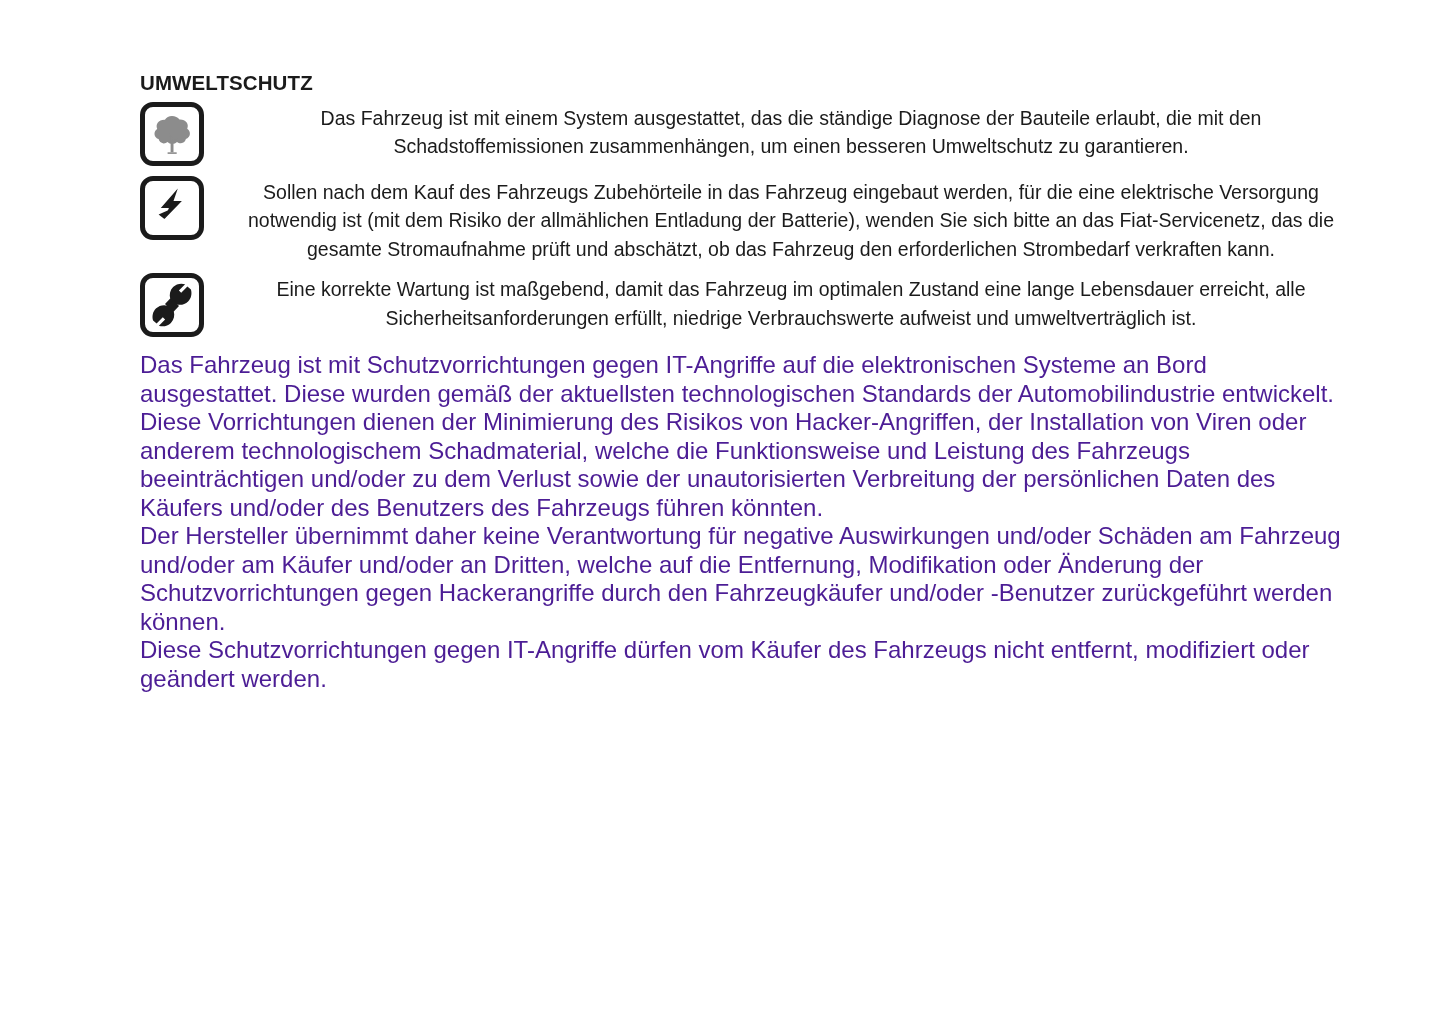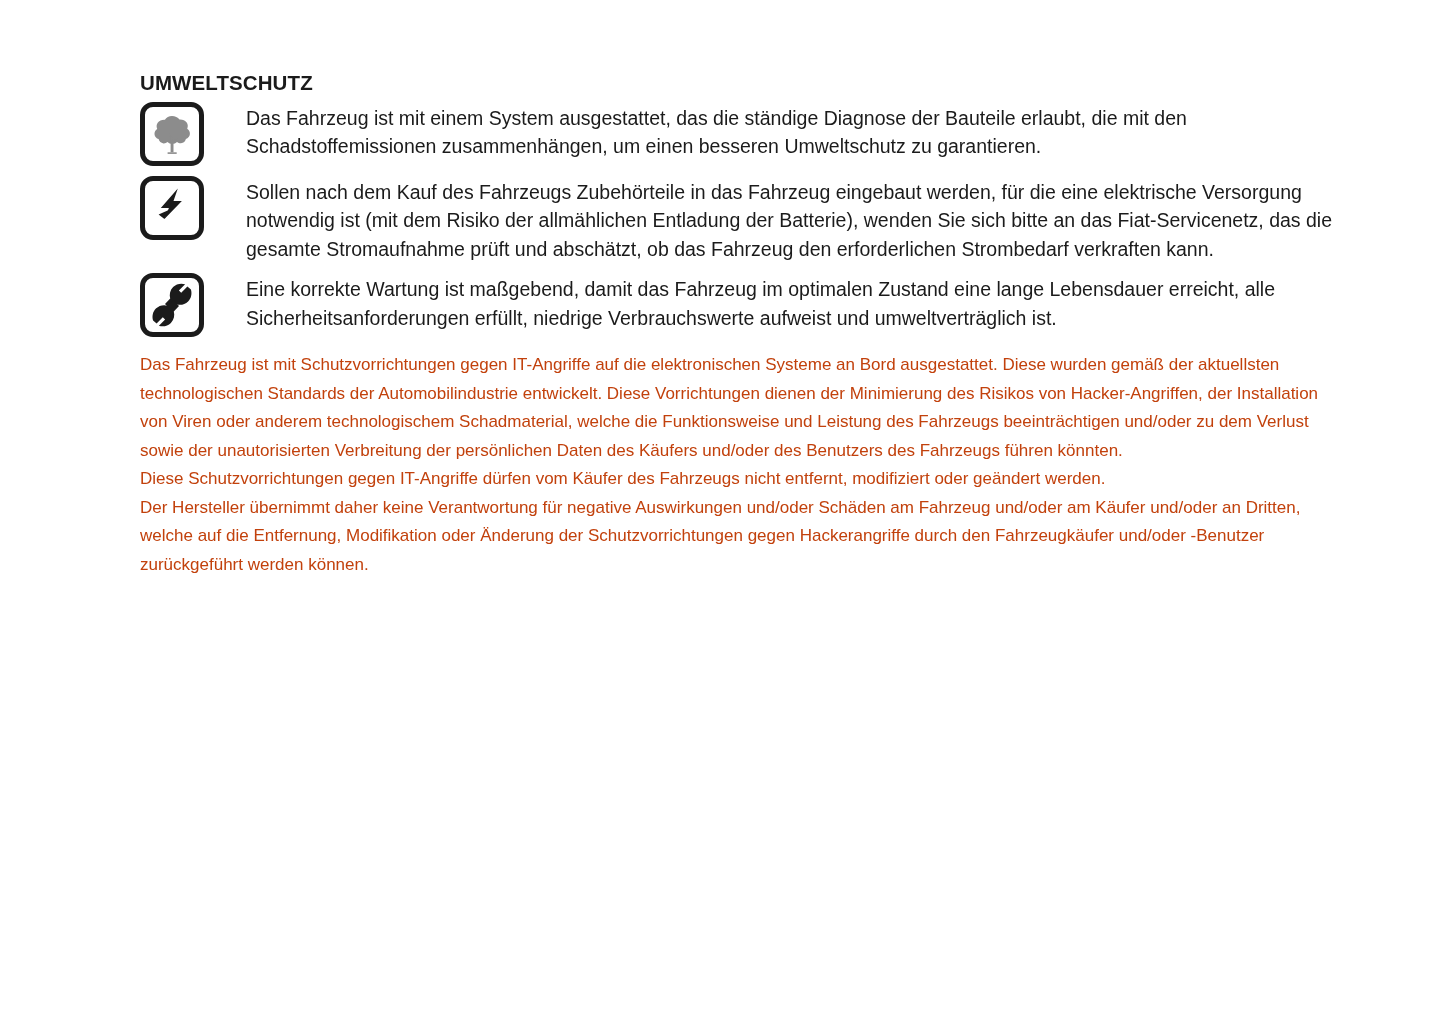--- a/index.html
+++ b/index.html
@@ -31,21 +31,22 @@
     font-weight: bold;
     letter-spacing: 0.1px;
     line-height: 1.25;
     color: #1b1b1b;
     margin: 0 0 6px 0;
     white-space: pre;
   }
   .icon-row {
     display: flex;
     align-items: flex-start;
-    gap: 17px;
+    gap: 8px;
+    text-align: center;
   }
   .icon-box {
     flex: 0 0 auto;
     width: 64px;
     height: 64px;
     border: 5px solid #1b1b1b;
     border-radius: 13px;
     background: #ffffff;
     box-sizing: border-box;
     display: flex;
@@ -60,23 +61,23 @@
     font-size: 19.5px;
     line-height: 28.5px;
     color: #1b1b1b;
     margin: 0;
     padding-top: 2px;
   }
   .para-block {
     margin: 0;
   }
   .para-block p {
-    font-size: 17px;
+    font-size: 24px;
     line-height: 28.5px;
-    color: #c2410c;
+    color: #4c1d95;
     margin: 0;
   }
   .sec-env { margin-bottom: 10px; }
   .sec-elec { margin-bottom: 10px; }
   .sec-maint { margin-bottom: 14px; }
   .sec-cyber .section-heading { margin-bottom: 4px; }
 </style>
 </head>
 <body>
 
@@ -122,18 +123,18 @@
           </g>
         </svg>
       </div>
       <div class="body-text">Eine korrekte Wartung ist maßgebend, damit das Fahrzeug im optimalen Zustand eine lange Lebensdauer erreicht, alle Sicherheitsanforderungen erfüllt, niedrige Verbrauchswerte aufweist und umweltverträglich ist.</div>
     </div>
   </div>
 
   <div class="section sec-cyber">
     <div class="para-block">
       <p>Das Fahrzeug ist mit Schutzvorrichtungen gegen IT-Angriffe auf die elektronischen Systeme an Bord ausgestattet. Diese wurden gemäß der aktuellsten technologischen Standards der Automobilindustrie entwickelt. Diese Vorrichtungen dienen der Minimierung des Risikos von Hacker-Angriffen, der Installation von Viren oder anderem technologischem Schadmaterial, welche die Funktionsweise und Leistung des Fahrzeugs beeinträchtigen und/oder zu dem Verlust sowie der unautorisierten Verbreitung der persönlichen Daten des Käufers und/oder des Benutzers des Fahrzeugs führen könnten.</p>
+      <p>Der Hersteller übernimmt daher keine Verantwortung für negative Auswirkungen und/oder Schäden am Fahrzeug und/oder am Käufer und/oder an Dritten, welche auf die Entfernung, Modifikation oder Änderung der Schutzvorrichtungen gegen Hackerangriffe durch den Fahrzeugkäufer und/oder -Benutzer zurückgeführt werden können.</p>
       <p>Diese Schutzvorrichtungen gegen IT-Angriffe dürfen vom Käufer des Fahrzeugs nicht entfernt, modifiziert oder geändert werden.</p>
-      <p>Der Hersteller übernimmt daher keine Verantwortung für negative Auswirkungen und/oder Schäden am Fahrzeug und/oder am Käufer und/oder an Dritten, welche auf die Entfernung, Modifikation oder Änderung der Schutzvorrichtungen gegen Hackerangriffe durch den Fahrzeugkäufer und/oder -Benutzer zurückgeführt werden können.</p>
     </div>
   </div>
 
 </div>
 
 </body></html>

